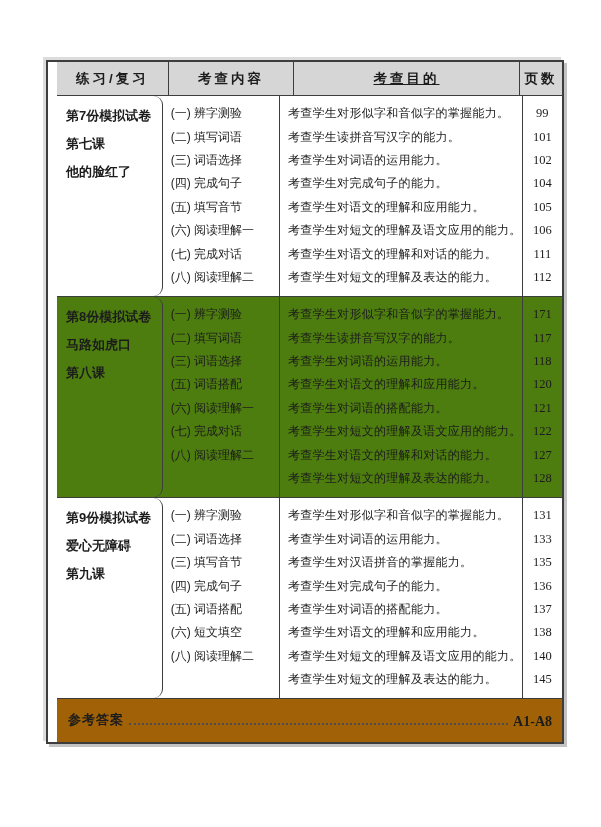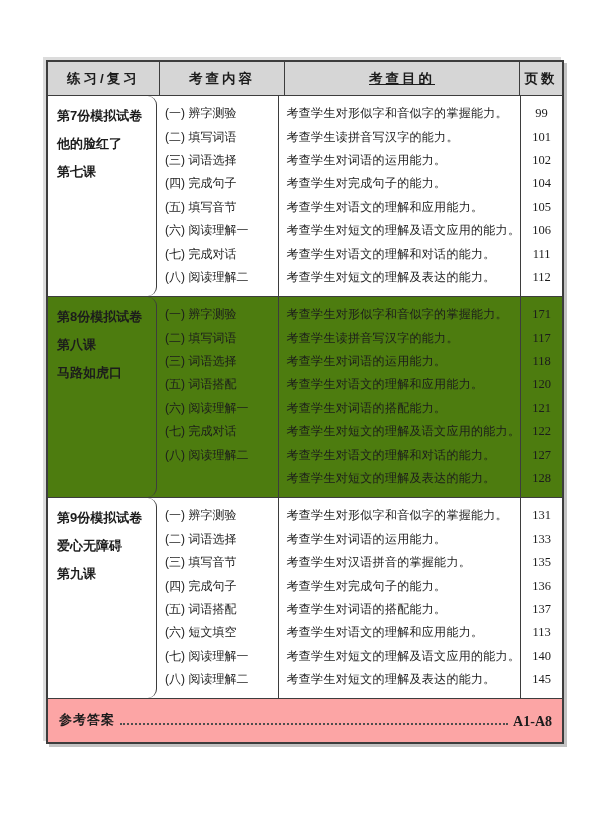--- a/index.html
+++ b/index.html
@@ -7,20 +7,21 @@
   body {
     width:601px; height:827px; position:relative;
     font-family:"Liberation Sans", sans-serif;
     color:#1c1c1c;
   }
   .toc-table {
     position:absolute; left:46px; top:60px; width:518px;
     border:2px solid #3d3d3d;
     box-shadow:-3px -3px 0 #dcdcdc, 3px 3px 0 #c3c3c3;
     background:#ffffff;
+    padding-left:9px;
   }
   
   .header-row { display:flex; background:#d6d6d6; border-bottom:1px solid #3d3d3d; }
   .hcell {
     padding:8px 0 7px; text-align:center; font-weight:bold;
     font-size:13.5px; letter-spacing:3px;
   }
   .w1 { width:112px; } .w2 { width:125px; } .w3 { flex:1;text-decoration:underline; } .w4 { width:42px; }
   .bR { border-right:1px solid #3d3d3d; }
   
@@ -38,21 +39,21 @@
   }
   .line { height:23.4px; display:flex; align-items:center; white-space:nowrap; }
   .col-content .line { padding-left:8px; font-size:12px; }
   .col-purpose .line { padding-left:8px; font-size:12px; letter-spacing:0.3px; }
   .col-page .line {
     justify-content:center;
     font-family:"Liberation Serif", serif; font-size:12.5px;
   }
   
   .footer-row {
-    display:flex; align-items:center; background:#fca5a5;
+    display:flex; align-items:center; background:#a16207;
     border-top:1px solid #3d3d3d; padding:10px 10px 12px 11px;
   }
   .footer-label { font-weight:bold; font-size:13px; letter-spacing:1px; }
   .leader { flex:1; border-bottom:2px dotted #4d4d4d; height:2px; margin:8px 5px 0 5px; }
   .footer-page { font-family:"Liberation Serif", serif; font-size:14px; margin-top:5px;font-weight:bold; }
 </style>
 </head>
 <body>
 
 <div class="toc-table">
@@ -60,22 +61,22 @@
   <div class="header-row">
     <div class="hcell w1 bR">练习/复习</div>
     <div class="hcell w2 bR">考查内容</div>
     <div class="hcell w3 bR">考查目的</div>
     <div class="hcell w4">页数</div>
   </div>
 
   <div class="section">
     <div class="col col-title">
       <div class="title-line">第7份模拟试卷</div>
+      <div class="title-line">第七课</div>
       <div class="title-line">他的脸红了</div>
-      <div class="title-line">第七课</div>
     </div>
     <div class="col col-content">
       <div class="line">(一) 辨字测验</div>
       <div class="line">(二) 填写词语</div>
       <div class="line">(三) 词语选择</div>
       <div class="line">(四) 完成句子</div>
       <div class="line">(五) 填写音节</div>
       <div class="line">(六) 阅读理解一</div>
       <div class="line">(七) 完成对话</div>
       <div class="line">(八) 阅读理解二</div>
@@ -98,22 +99,22 @@
       <div class="line">105</div>
       <div class="line">106</div>
       <div class="line">111</div>
       <div class="line">112</div>
     </div>
   </div>
 
   <div class="section shaded">
     <div class="col col-title">
       <div class="title-line">第8份模拟试卷</div>
+      <div class="title-line">马路如虎口</div>
       <div class="title-line">第八课</div>
-      <div class="title-line">马路如虎口</div>
     </div>
     <div class="col col-content">
       <div class="line">(一) 辨字测验</div>
       <div class="line">(二) 填写词语</div>
       <div class="line">(三) 词语选择</div>
       <div class="line">(五) 词语搭配</div>
       <div class="line">(六) 阅读理解一</div>
       <div class="line">(七) 完成对话</div>
       <div class="line">(八) 阅读理解二</div>
     </div>
@@ -145,40 +146,39 @@
       <div class="title-line">爱心无障碍</div>
       <div class="title-line">第九课</div>
     </div>
     <div class="col col-content">
       <div class="line">(一) 辨字测验</div>
       <div class="line">(二) 词语选择</div>
       <div class="line">(三) 填写音节</div>
       <div class="line">(四) 完成句子</div>
       <div class="line">(五) 词语搭配</div>
       <div class="line">(六) 短文填空</div>
-      <div class="line">(七) 阅读理解一</div>
       <div class="line">(八) 阅读理解二</div>
     </div>
     <div class="col col-purpose">
       <div class="line">考查学生对形似字和音似字的掌握能力。</div>
       <div class="line">考查学生对词语的运用能力。</div>
       <div class="line">考查学生对汉语拼音的掌握能力。</div>
       <div class="line">考查学生对完成句子的能力。</div>
       <div class="line">考查学生对词语的搭配能力。</div>
       <div class="line">考查学生对语文的理解和应用能力。</div>
       <div class="line">考查学生对短文的理解及语文应用的能力。</div>
       <div class="line">考查学生对短文的理解及表达的能力。</div>
     </div>
     <div class="col col-page">
       <div class="line">131</div>
       <div class="line">133</div>
       <div class="line">135</div>
       <div class="line">136</div>
       <div class="line">137</div>
-      <div class="line">113</div>
+      <div class="line">138</div>
       <div class="line">140</div>
       <div class="line">145</div>
     </div>
   </div>
 
   <div class="footer-row">
     <span class="footer-label">参考答案</span>
     <span class="leader"></span>
     <span class="footer-page">A1-A8</span>
   </div>

